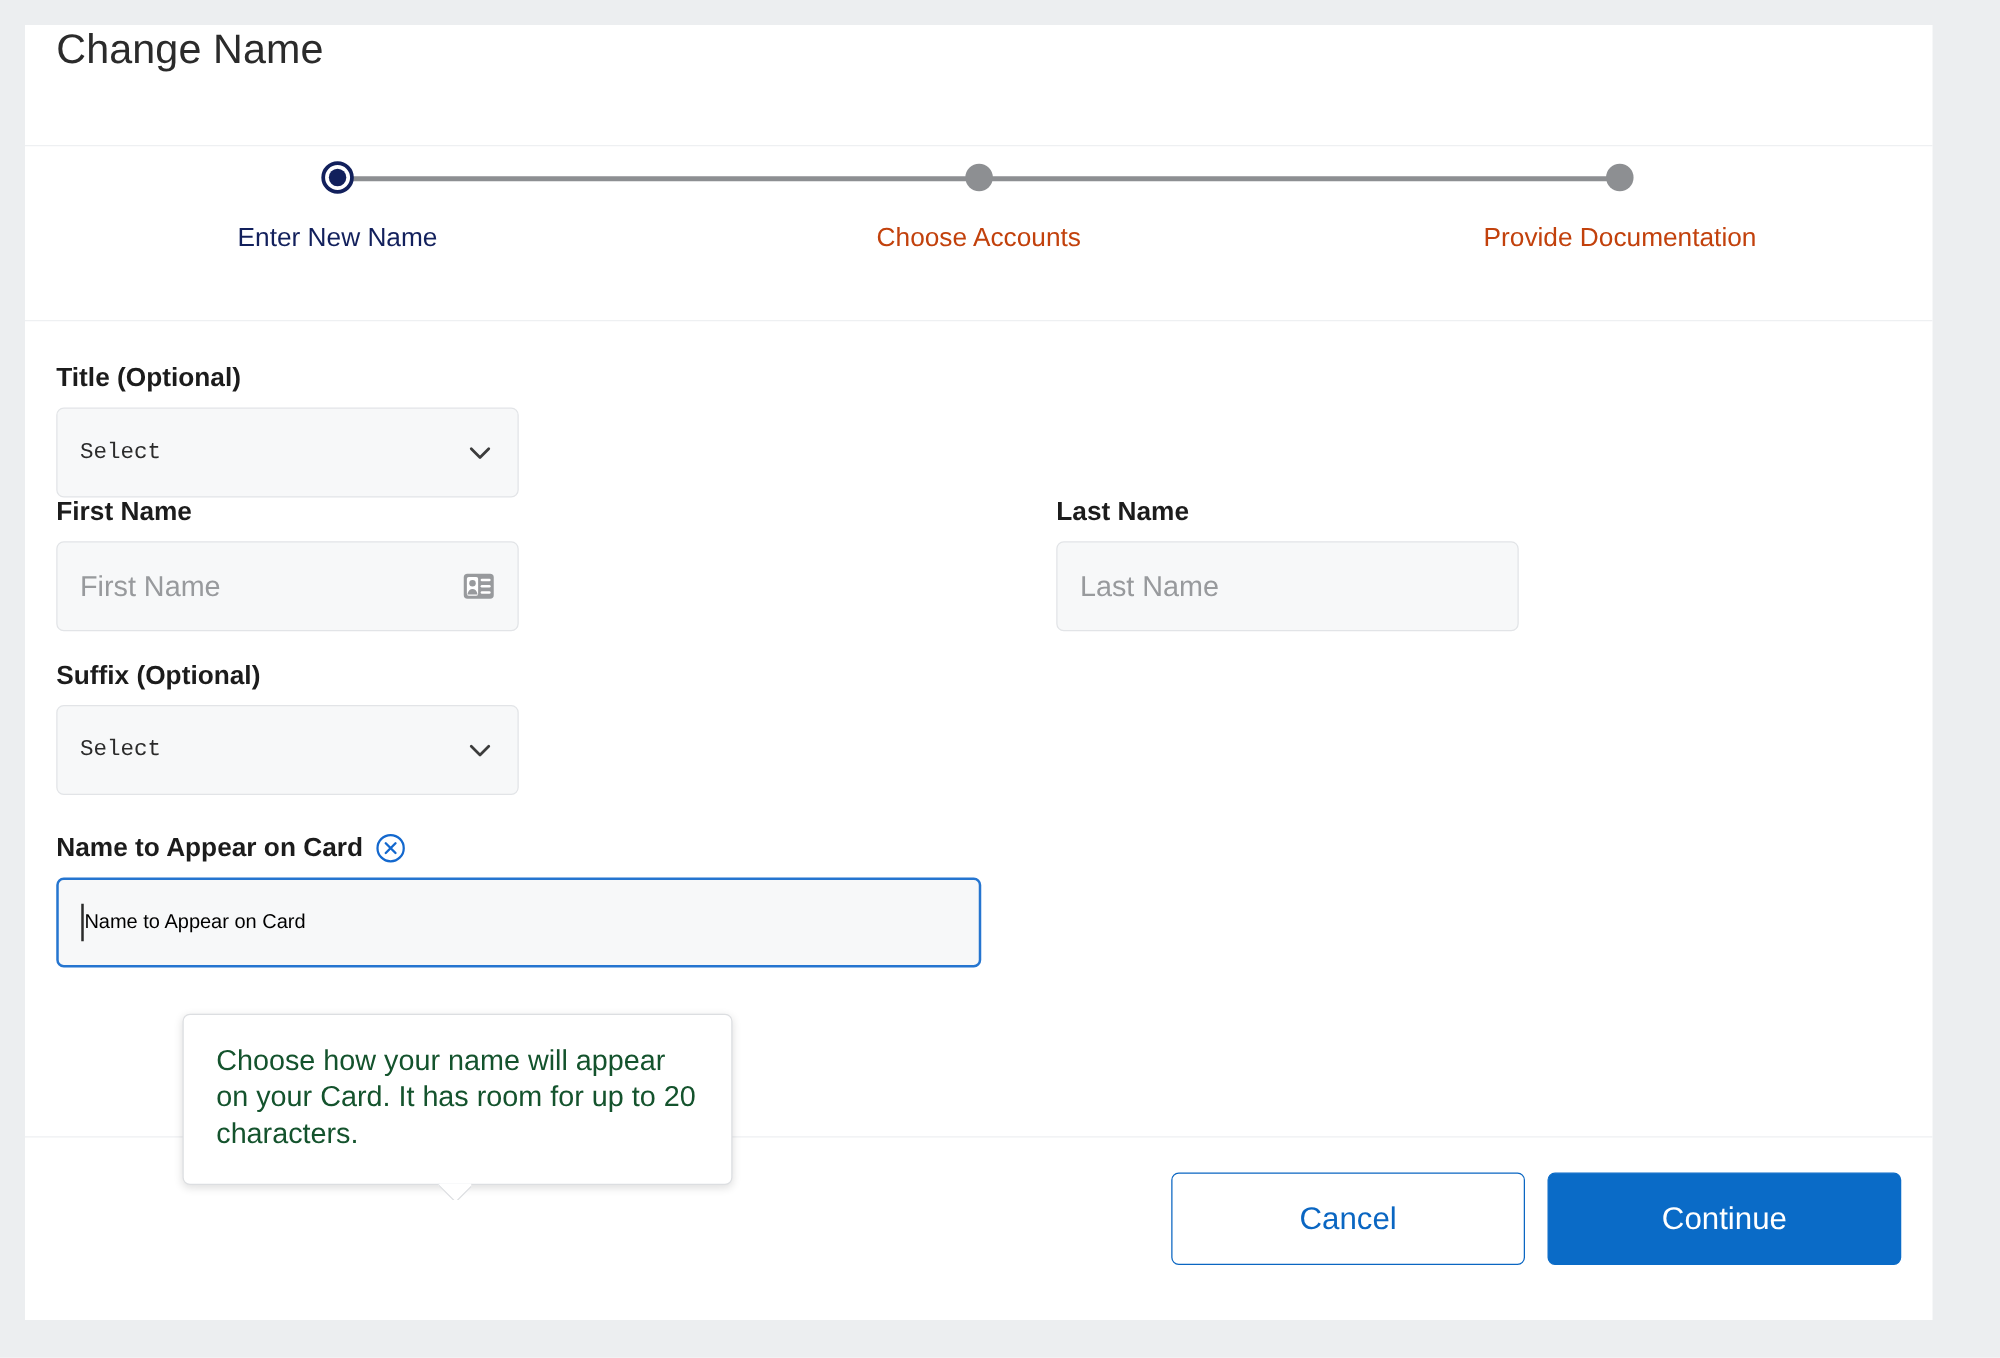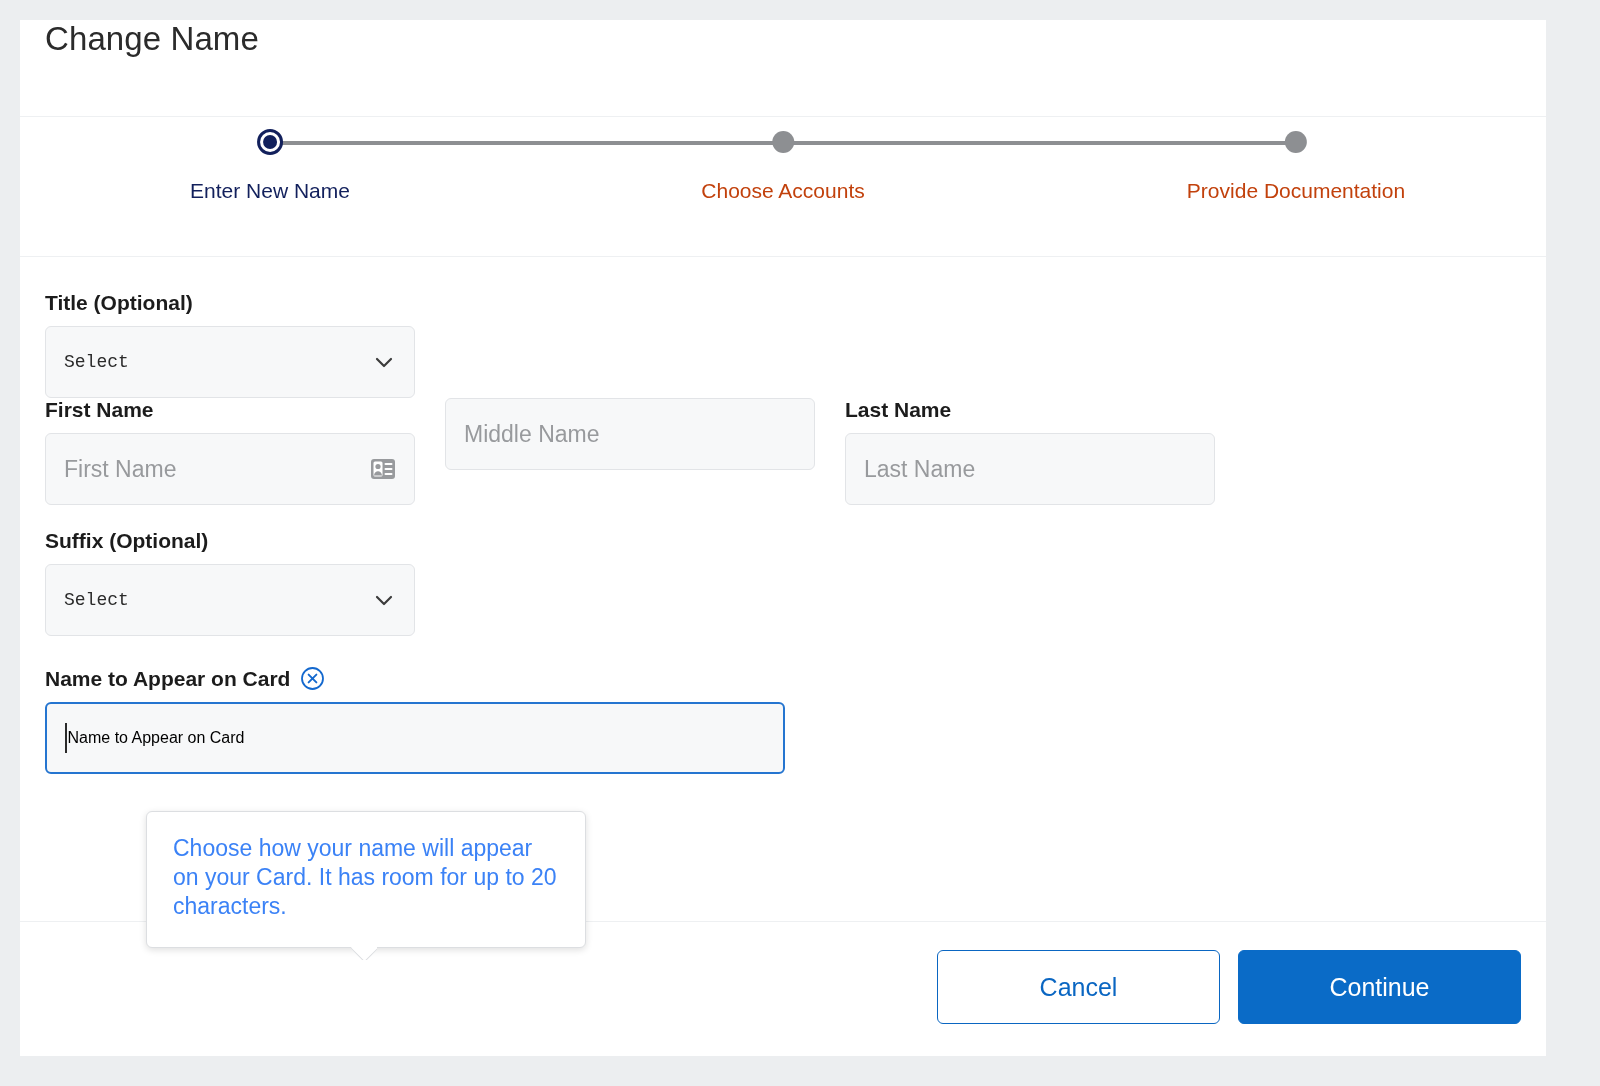--- a/index.html
+++ b/index.html
@@ -200,21 +200,21 @@
     background: #ffffff;
     border: 1px solid #dcdee1;
     border-radius: 6px;
     box-shadow: 0 2px 7px rgba(0,0,0,0.13);
     padding: 22px 26px 26px 26px;
     z-index: 20;
   }
   .tooltip-text {
     font-size: 23px;
     line-height: 1.26;
-    color: #3b82f6;
+    color: #14532d;
   }
   .tip-arrow {
     position: absolute;
     left: 204px;
     bottom: -13px;
     width: 26px;
     height: 13px;
     overflow: hidden;
   }
   .tip-arrow::before {
@@ -226,21 +226,21 @@
     height: 19px;
     background: #ffffff;
     border: 1px solid #dcdee1;
     transform: rotate(45deg);
   }
 
   
   .footer {
     position: absolute;
     left: 0;
-    bottom: 4px;
+    bottom: 16px;
     width: 100%;
     height: 131px;
     border-top: 1px solid #eef0f2;
     display: flex;
     align-items: center;
     justify-content: flex-end;
     padding-right: 25px;
     gap: 18px;
   }
   .btn {
@@ -329,23 +329,20 @@
               <path d="M3.9 17.5c0.6-3 2.2-4.3 4.1-4.3s3.5 1.3 4.1 4.3z" fill="#989a9d"></path>
               <rect x="14.5" y="5" width="8" height="2" rx="1" fill="#ffffff"></rect>
               <rect x="14.5" y="10" width="8" height="2" rx="1" fill="#ffffff"></rect>
               <rect x="14.5" y="15" width="8" height="2" rx="1" fill="#ffffff"></rect>
             </svg>
           </span>
         </div>
       </div>
 
       <div class="col">
-        <div class="control">
-          <span class="ph">Middle Name</span>
-        </div>
       </div>
 
       <div class="col">
         <div class="field-label">Last Name</div>
         <div class="control">
           <span class="ph">Last Name</span>
         </div>
       </div>
     </div>
 

